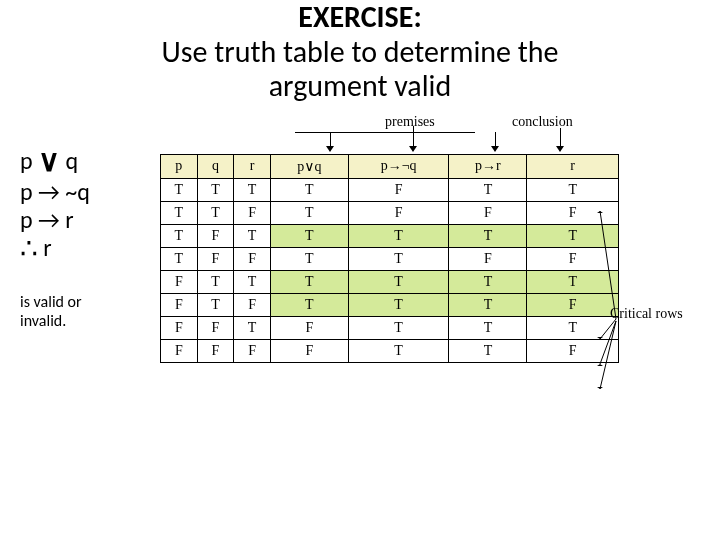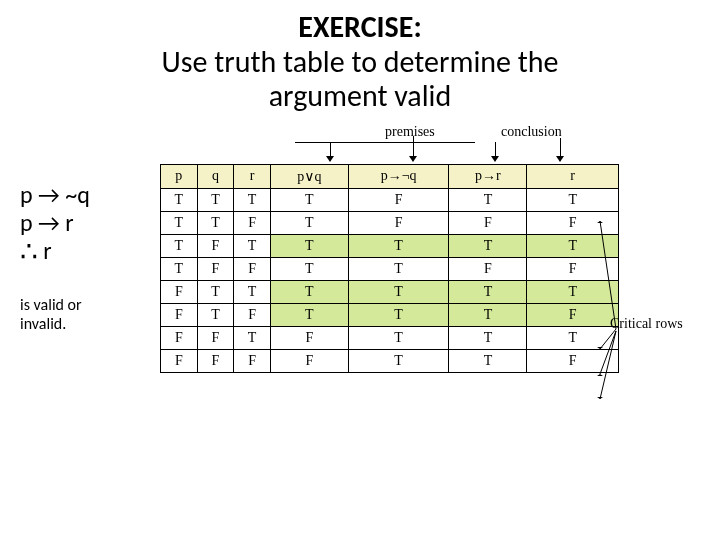--- a/index.html
+++ b/index.html
@@ -10,21 +10,21 @@
     height: 540px;
     background: #fff;
     font-family: "Calibri", "Segoe UI", Arial, sans-serif;
     color: #000;
     position: relative;
   }
   .title {
     text-align: center;
     font-size: 30px;
     line-height: 1.15;
-    padding-top: 10px;
+    padding-top: 0;
   }
   .title .bold { font-weight: 700; }
   .content {
     position: relative;
     margin-top: 10px;
   }
   .left {
     position: absolute;
     left: 20px;
     top: 30px;
@@ -40,21 +40,21 @@
     top: 0;
     width: 459px;
   }
   .labels {
     position: relative;
     height: 40px;
     font-family: "Times New Roman", serif;
     font-size: 14px;
   }
   .lbl-premises { position: absolute; left: 225px; top: 0; }
-  .lbl-conclusion { position: absolute; left: 341px; top: 0; }
+  .lbl-conclusion { position: absolute; left: 352px; top: 0; }
   .arrow-line {
     position: absolute;
     background: #000;
     height: 1px;
   }
   .arrow-v {
     position: absolute;
     width: 1px;
     background: #000;
   }
@@ -115,21 +115,21 @@
 <div class="title">
   <span class="bold">EXERCISE:</span><br>
   <span>Use truth table to determine the</span><br>
   <span>argument valid</span>
 </div>
 
 <div class="content">
 
   <div class="left">
     <div class="arg">
-      <br>
+      <span><span>p </span><span class="big">∨</span><span> q</span></span><br>
       <span>p → ~q</span><br>
       <span>p → r</span><br>
       <span><span class="there">∴</span><span> r</span></span>
     </div>
     <div class="valid">
       <span>is valid or</span><br>
       <span>invalid.</span>
     </div>
   </div>
 

